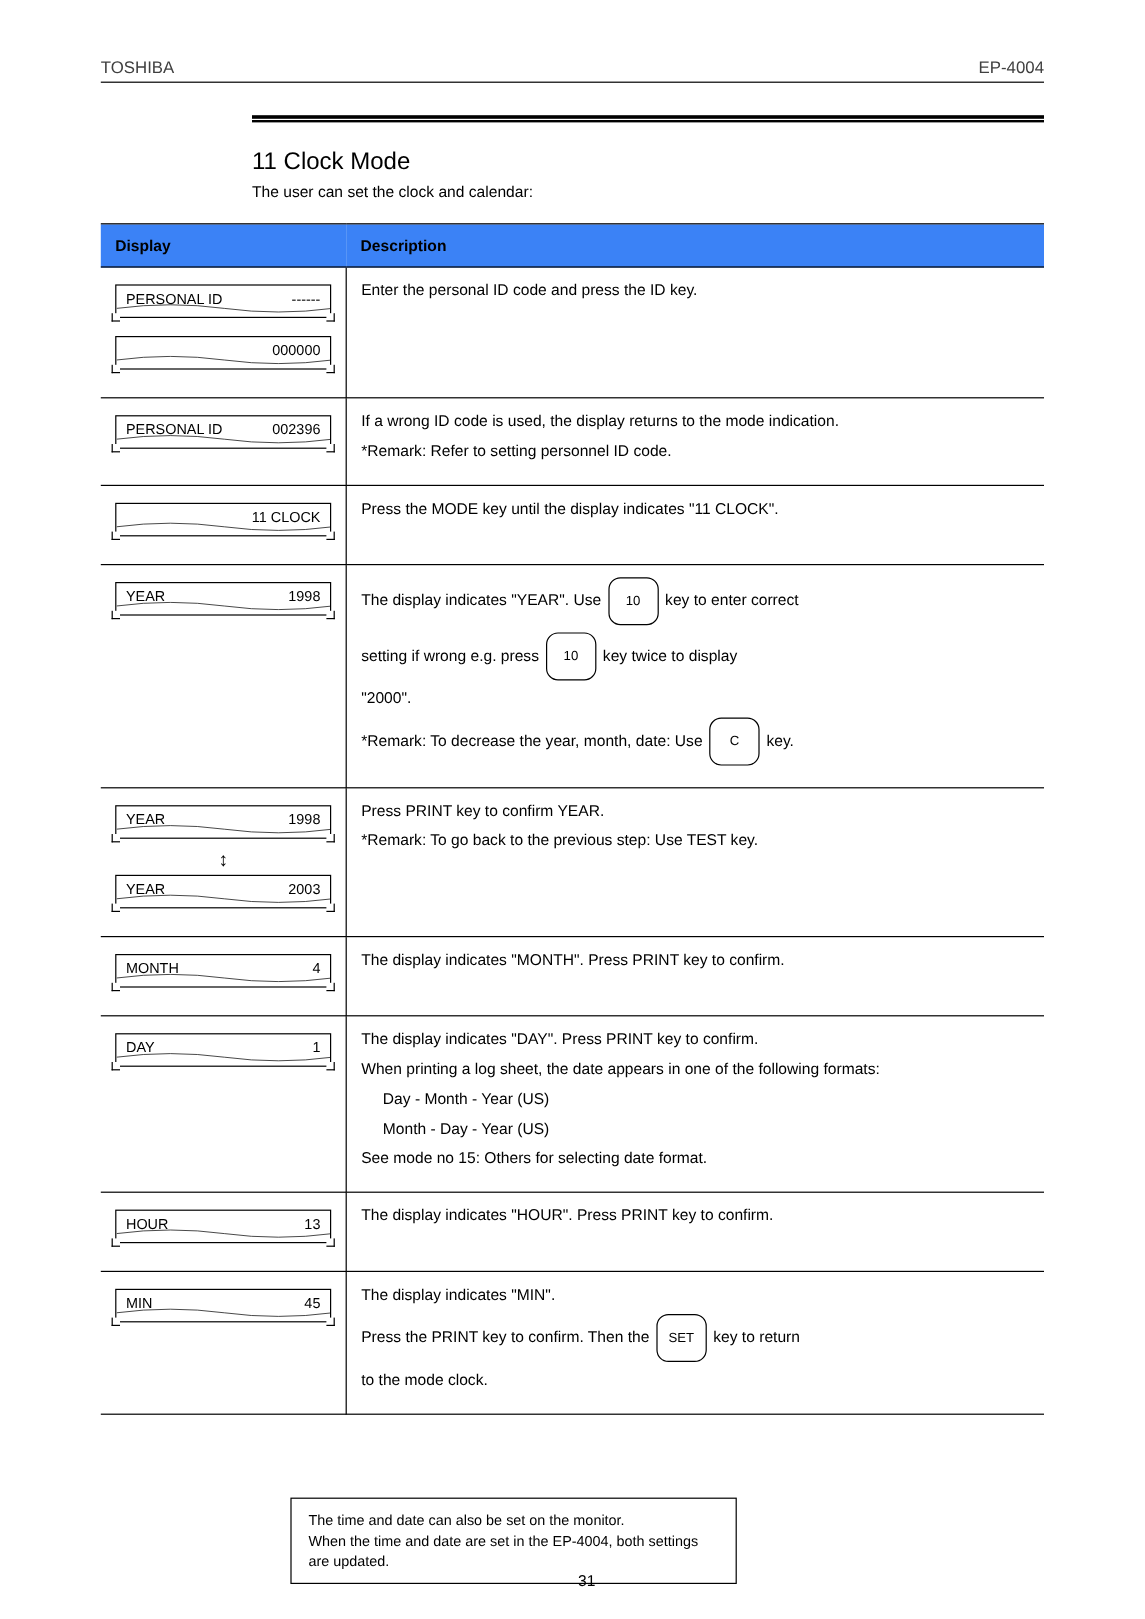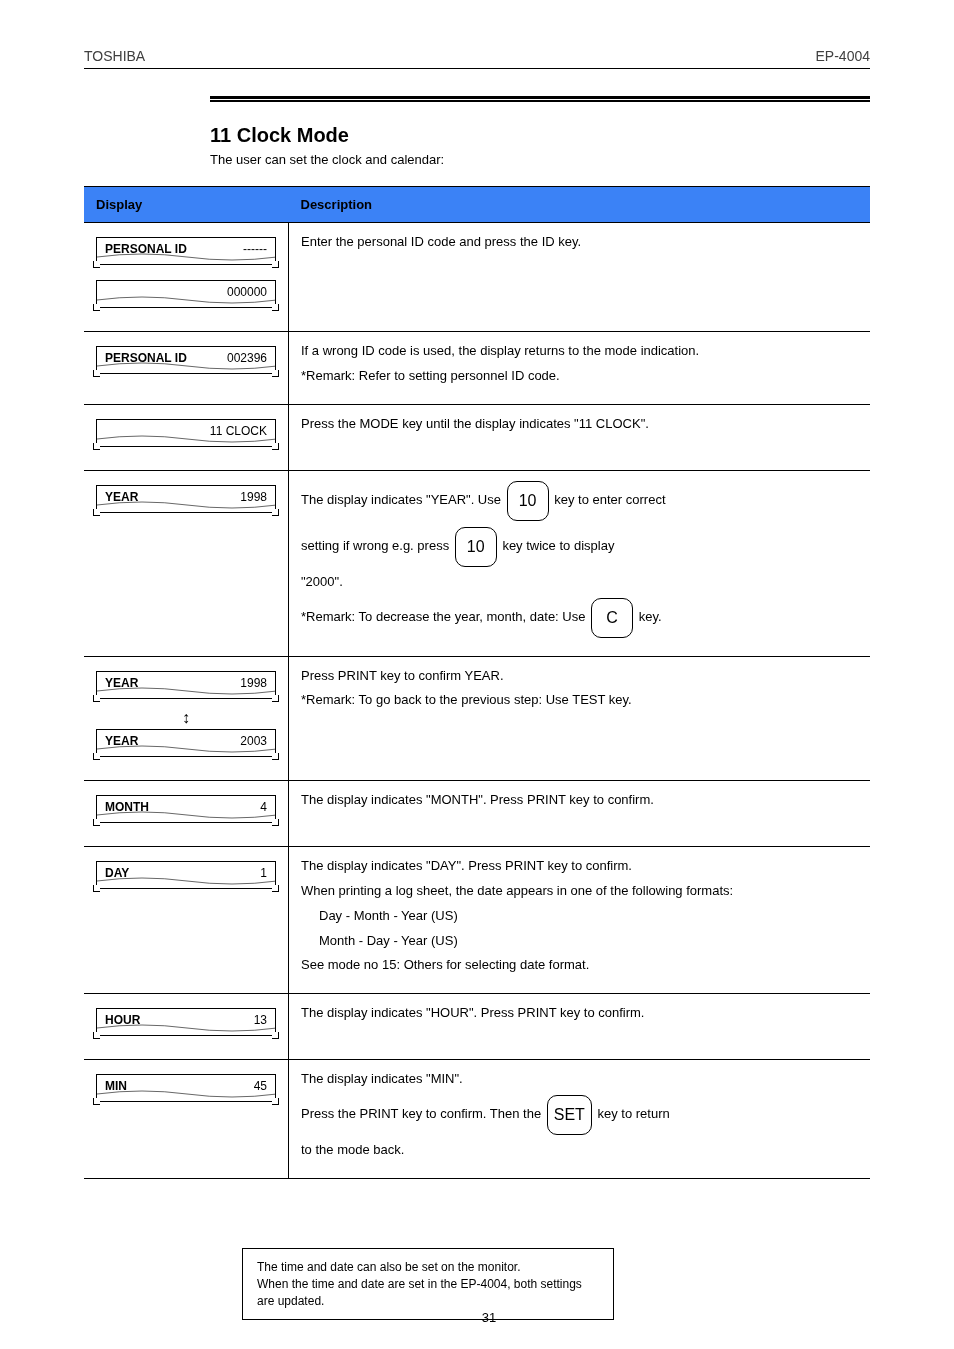--- a/index.html
+++ b/index.html
@@ -35,21 +35,21 @@
     left: 210px;
     right: 84px;
     height: 6px;
     border-top: 3px solid #000;
     border-bottom: 2px solid #000;
   }
   .section-title {
     position: absolute;
     top: 124px;
     left: 210px;
-    font-weight: bold;
+    font-weight: normal;
     font-size: 20px;
   }
   .section-intro {
     position: absolute;
     top: 152px;
     left: 210px;
     font-size: 13px;
   }
   table.main {
     position: absolute;
@@ -85,21 +85,21 @@
     width: 180px;
     height: 28px;
     border: 1px solid #000;
     position: relative;
     margin: 4px auto 8px auto;
     text-align: left;
     padding: 5px 8px 0 8px;
     font-size: 12px;
     line-height: 13px;
   }
-  .lcd .left { float: left; font-weight: bold; }
+  .lcd .left { float: left; }
   .lcd .right { float: right; }
   .lcd::before, .lcd::after {
     content: "";
     position: absolute;
     width: 6px;
     height: 6px;
     border: 1px solid #000;
     bottom: -4px;
     background: #fff;
   }
@@ -111,21 +111,21 @@
     height: 8px;
     overflow: hidden;
   }
   .lcd .wave svg { display: block; }
   .key {
     display: inline-block;
     min-width: 42px;
     padding: 12px 6px;
     border: 1px solid #000;
     border-radius: 10px;
-    font-size: 16px;
+    font-size: 11px;
     text-align: center;
     vertical-align: middle;
     line-height: 14px;
     margin: 0 2px;
   }
   .updown {
     display: inline-block;
     font-size: 16px;
     line-height: 14px;
     vertical-align: middle;
@@ -362,21 +362,21 @@
             </div>
         </div>
       </td>
       <td class="desc">
         <p>The display indicates "MIN".</p>
         <p>
           <span>Press the PRINT key to confirm. Then the</span>
           <span class="key">SET</span>
           <span>key to return</span>
         </p>
-        <p>to the mode back.</p>
+        <p>to the mode clock.</p>
       </td>
     </tr>
 
   </tbody>
 </table>
 
 <div class="boxed-note">
   <div>The time and date can also be set on the monitor.</div>
   <div>When the time and date are set in the EP-4004, both settings are updated.</div>
 </div>

